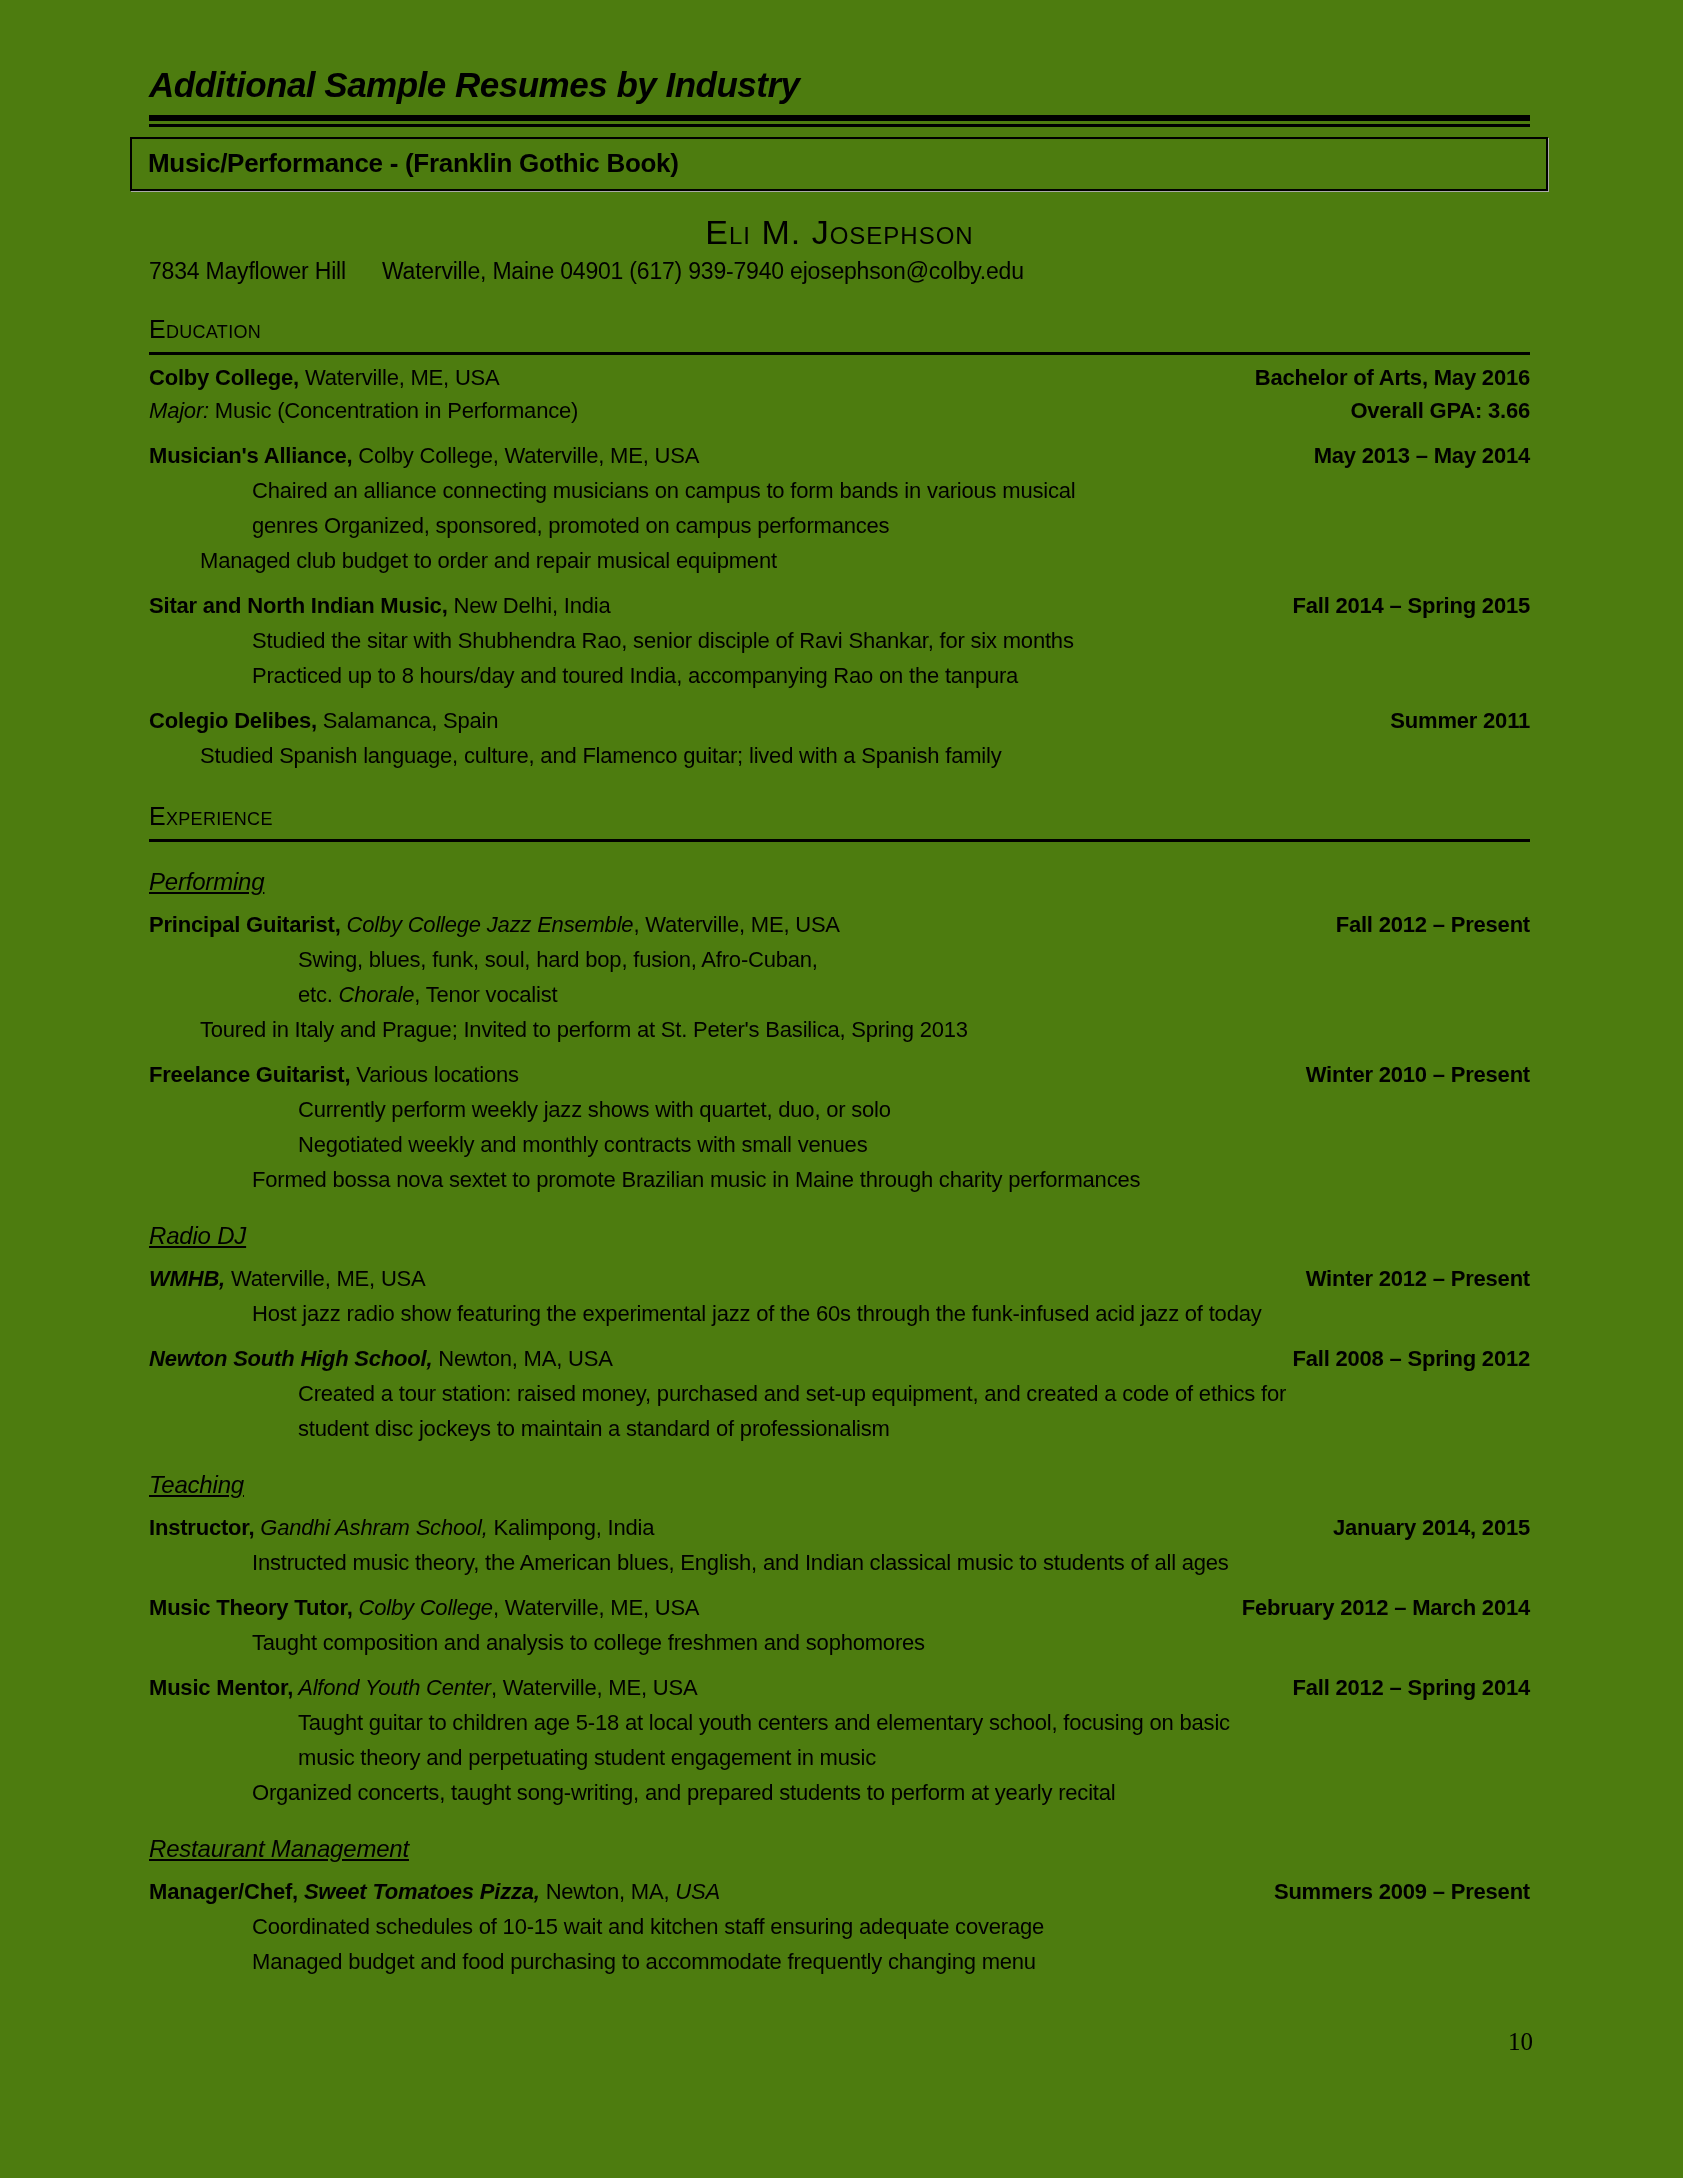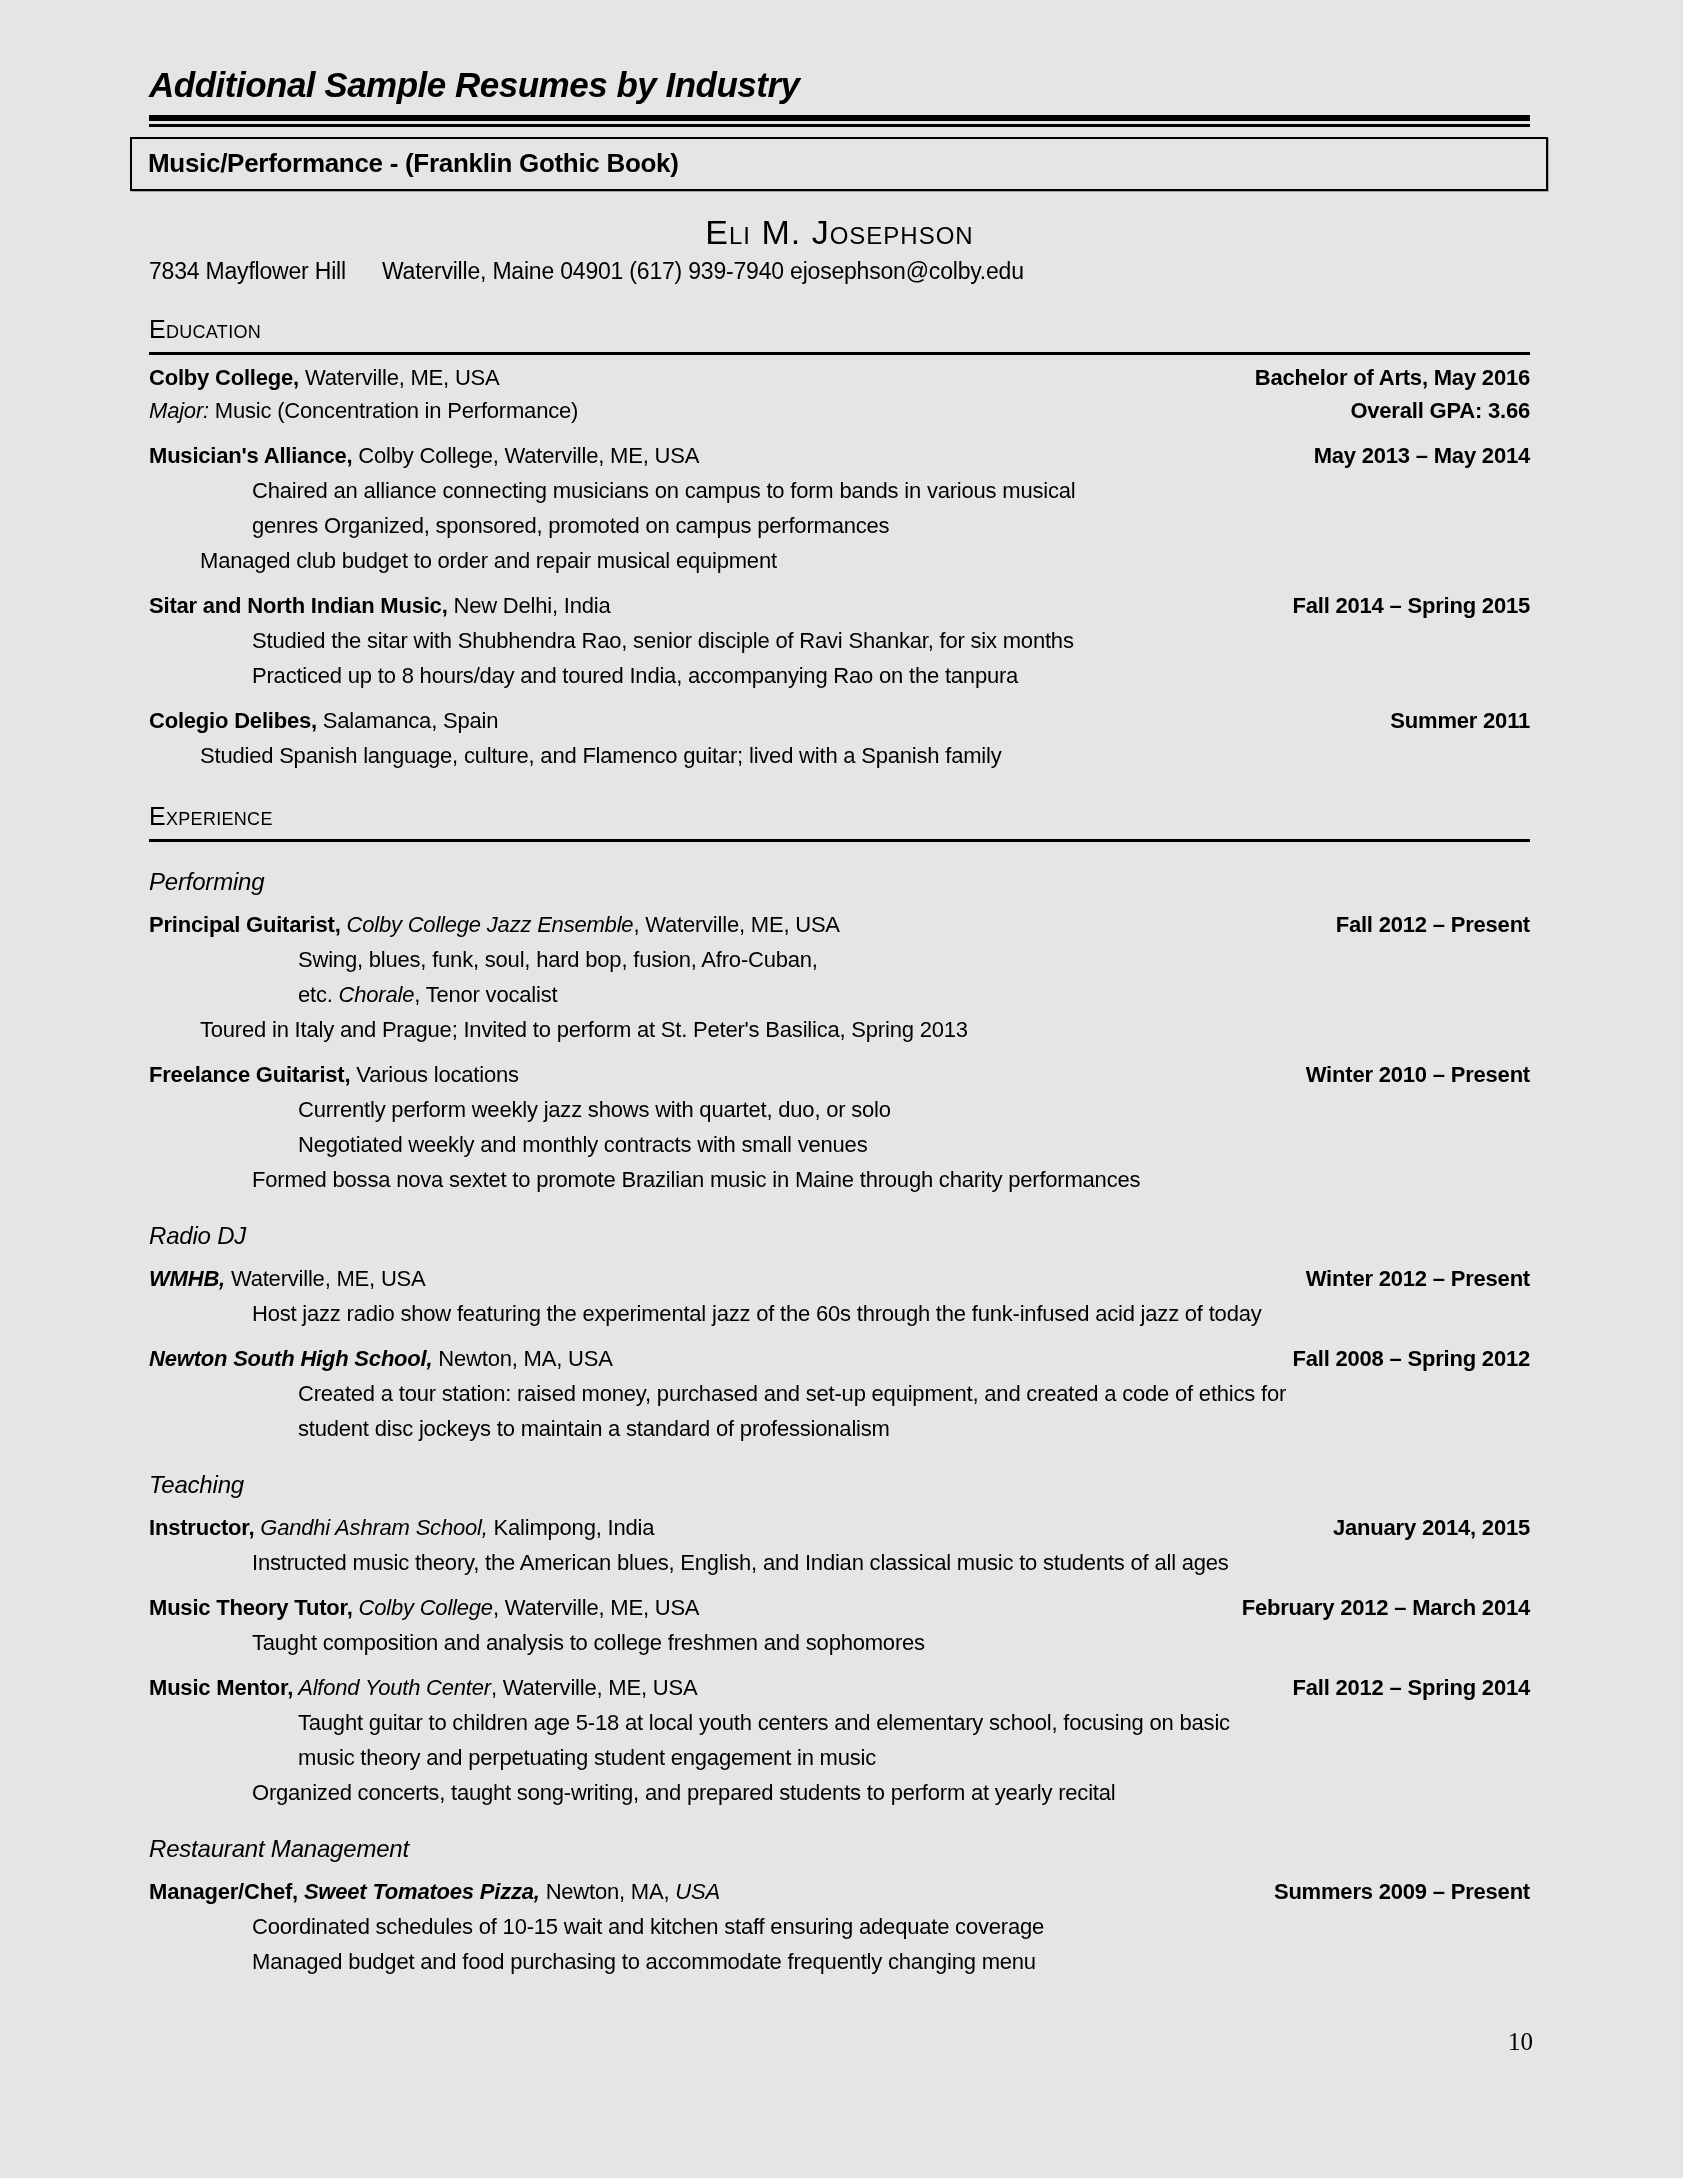--- a/index.html
+++ b/index.html
@@ -1,38 +1,38 @@
 <!DOCTYPE html>
 <html><head>
 <meta charset="utf-8">
 <style>
   * { margin:0; padding:0; box-sizing:border-box; }
   html,body { background:#ffffff; }
   .page {
-    width:1683px; height:2178px; background:#e5e5e5; position:relative;
+    width:1683px; height:2178px; background:#4d7c0f; position:relative;
     font-family:"Liberation Sans", sans-serif; color:#000;
     padding:65px 153px 0 149px; overflow:hidden;
   }
   .title { font-size:35px; font-style:italic; font-weight:bold; letter-spacing:-0.5px; }
   .double-rule { margin-top:10px; }
   .rule-thick { height:6px; background:#000; }
   .rule-thin  { height:3px; background:#000; margin-top:3px; }
   .category-box {
     border:2px solid #000; margin:10px -18px 15px -19px;
     padding:9px 0 10px 16px; font-size:26px; font-weight:bold; letter-spacing:-0.3px;
     box-shadow:1px 1px 0 #aaa;
   }
   .name { text-align:center; font-variant:small-caps; font-size:34px; letter-spacing:1px; margin-top:22px; }
   .contact { display:flex; gap:36px; font-size:23px; margin-top:6px; letter-spacing:-0.2px; }
   .sec { margin-top:30px; }
   .sec-heading {
     font-variant:small-caps; font-size:25px; letter-spacing:0.3px;
     border-bottom:3px solid #000; padding-bottom:8px;
   }
-  .sub-label { font-style:italic; font-size:24px; margin-top:26px; letter-spacing:-0.2px; }
+  .sub-label { font-style:italic; text-decoration:underline; font-size:24px; margin-top:26px; letter-spacing:-0.2px; }
   .entry { margin-top:12px; }
   .sec-education .entry { }
   .sec-education .subsection > .entry:first-child { margin-top:6px; }
   .sec-experience .subsection > .entry:first-child { margin-top:4px; }
   .erow { display:flex; justify-content:space-between; align-items:baseline;
           font-size:22px; line-height:33px; letter-spacing:-0.2px; }
   .eright { font-weight:bold; white-space:nowrap; padding-left:20px; }
   .sb  { font-weight:bold; }
   .si  { font-style:italic; }
   .sbi { font-weight:bold; font-style:italic; }

